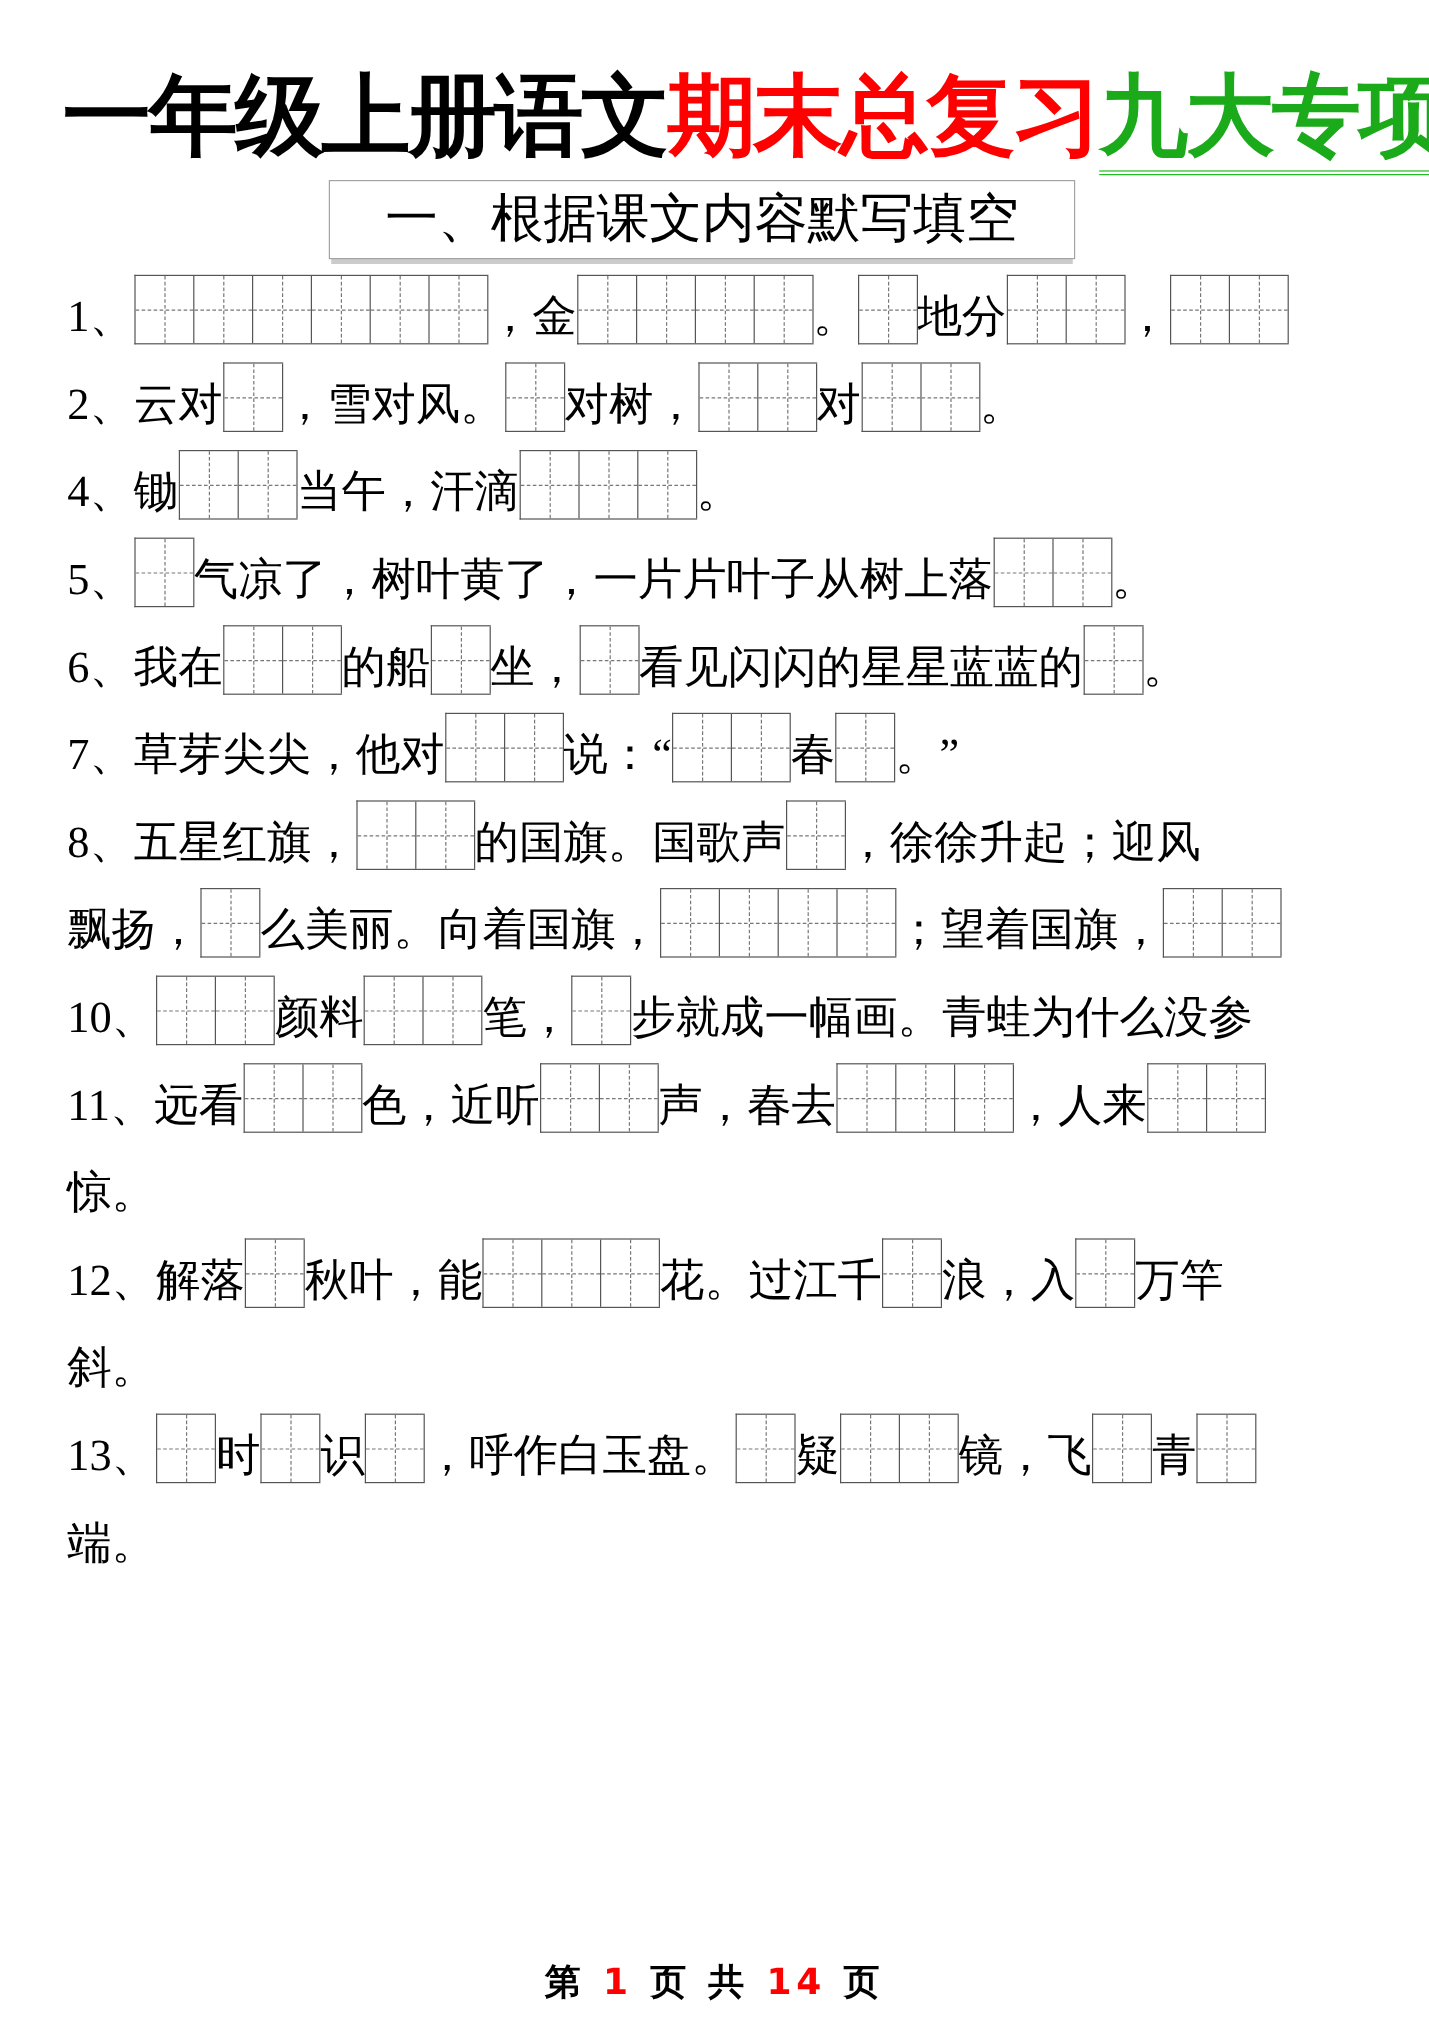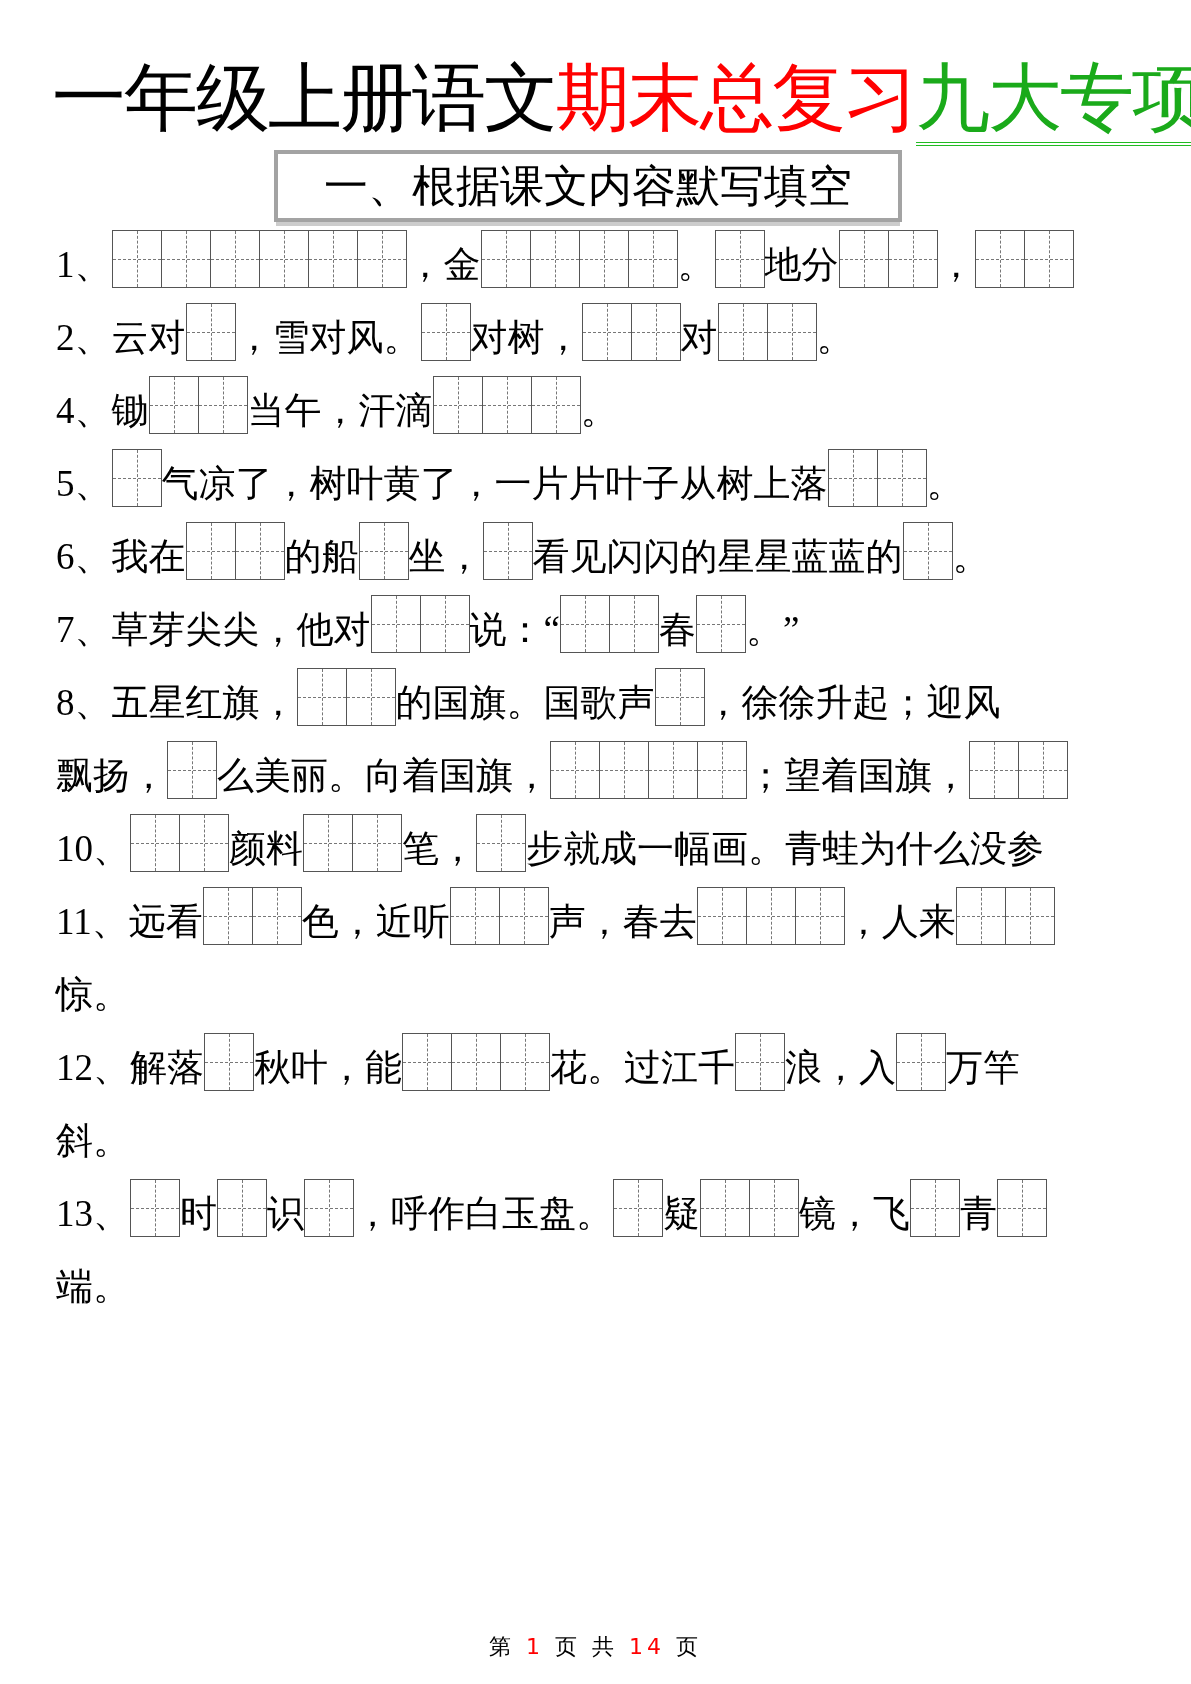--- a/index.html
+++ b/index.html
@@ -1,35 +1,35 @@
 <!DOCTYPE html>
 <html><head>
 <meta charset="utf-8">
 <style>
   html, body { margin:0; padding:0; background:#ffffff; }
   body { width:1191px; height:1684px; position:relative; overflow:hidden;
          font-family:"DejaVu Serif", "Liberation Serif", serif; color:#000; }
   .title { position:absolute; left:52px; top:52px; width:1120px; height:90px;
-           font-family:"DejaVu Sans", "Liberation Sans", sans-serif; font-weight:normal;
+           font-family:"DejaVu Sans", "Liberation Sans", sans-serif; font-weight:bold;
            font-size:74px; line-height:90px; white-space:nowrap; letter-spacing:-2px; }
   .title .t1 { color:#000; }
   .title .t2 { color:#ff0000; }
   .title .t3 { color:#1aaa1a; border-bottom:4px double #22bb22; padding-bottom:2px; }
   .subhead { position:absolute; left:274px; top:150px; width:620px; height:64px;
-             border:4px solid #a3a3a3; box-shadow:0 6px 0 -2px #ccc;
+             border:1px solid #a3a3a3; box-shadow:0 6px 0 -2px #ccc;
              font-family:"DejaVu Sans", "Liberation Sans", sans-serif;
              font-size:44px; line-height:64px; text-align:center; }
   .content { position:absolute; left:56px; top:228px; width:1090px; }
   .line { font-size:37px; line-height:73px; height:73px; white-space:nowrap;font-family:Liberation Serif, serif; }
   .grid { display:inline-flex; vertical-align:-10px; border:1.5px solid #555; border-right:none; height:56px; }
   .cell { width:49px; height:56px; border-right:1.5px solid #555; position:relative; box-sizing:border-box; }
   .cell::before { content:""; position:absolute; left:50%; top:0; bottom:0; border-left:1px dashed #777; }
   .cell::after { content:""; position:absolute; top:50%; left:0; right:0; border-top:1px dashed #777; }
   .footer { position:absolute; left:0; width:1191px; top:1632px; text-align:center;
-            font-family:"DejaVu Sans", "Liberation Sans", sans-serif; font-weight:normal; font-size:22px; letter-spacing:4px; }
+            font-family:"DejaVu Sans", "Liberation Sans", sans-serif; font-weight:bold; font-size:30px; letter-spacing:4px; }
   .footer .num { color:#ff0000; }
 </style>
 </head>
 <body>
 
 <div class="title">
   <span class="t1">一年级上册语文</span><span class="t2">期末总复习</span><span class="t3">九大专项</span>
 </div>
 
 <div class="subhead">一、根据课文内容默写填空</div>

